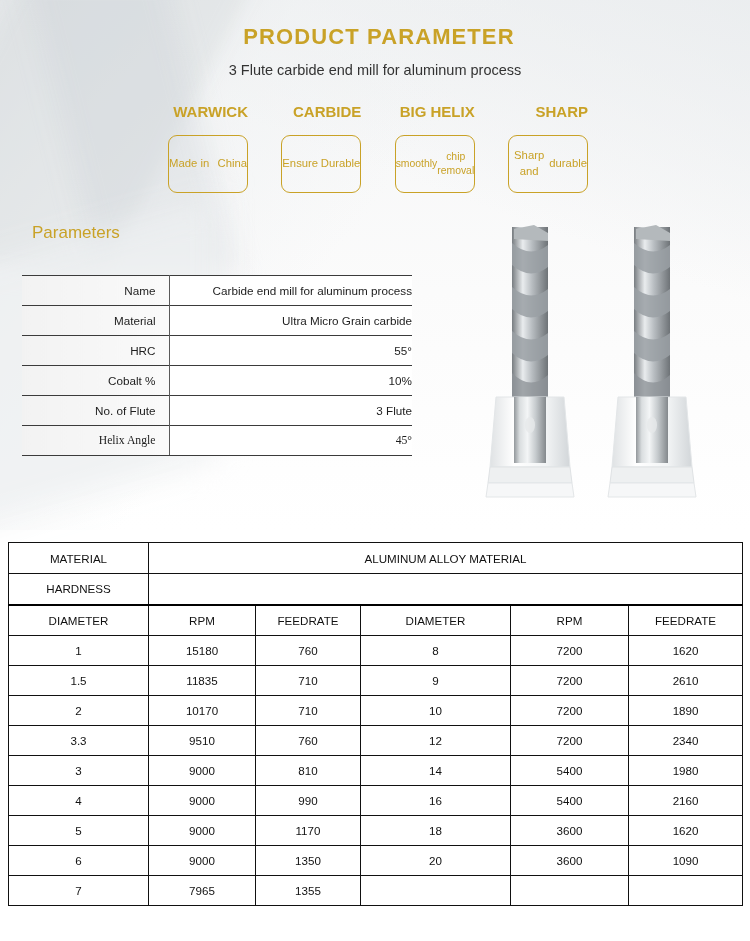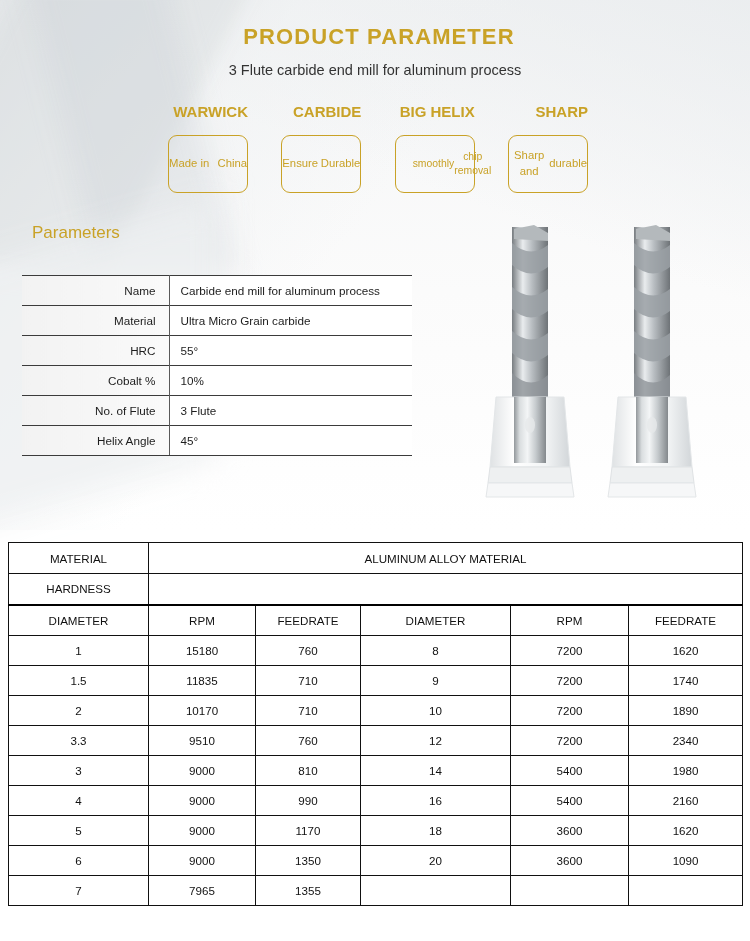--- a/index.html
+++ b/index.html
@@ -48,44 +48,44 @@
   .feature { width:80px; }
   .feature-title {
     font-size:15px; font-weight:bold; color:#C9A227;
     text-align:right; white-space:nowrap; margin-bottom:15px;
   }
   .feature-box {
     width:80px; height:58px; border:1.3px solid #C9A227; border-radius:9px;
     display:flex; flex-direction:row; align-items:center; justify-content:space-between;
     color:#C9A227; font-size:11.3px; line-height:1.38; text-align:center;
   }
-  .feature.wide .feature-box { font-size:10.4px;padding-left:17px; }
+  .feature.wide .feature-box { font-size:10.4px; }
 
   
   .params-heading {
     position:absolute; left:32px; top:223px; z-index:3;
     font-size:17px; color:#C9A227;text-align:center;
   }
 
   
   .params-table {
     position:absolute; left:22px; top:250px; width:390px; z-index:3;
     border-collapse:collapse; table-layout:fixed;margin-top:25px;
   }
   .params-table td {
     border-top:1.4px solid #3b3b3b;
     font-size:11.7px; color:#1d1d1d; height:30px; vertical-align:middle;
   }
-  .params-table tr:last-child td { border-bottom:1.4px solid #3b3b3b; }
+  .params-table tr:last-child td { border-bottom:1.4px solid #3b3b3b;font-family:Liberation Serif, serif; }
   .params-table td.k {
     width:147px; text-align:right; padding-right:13px;
     background:linear-gradient(to right, #f2f2f2, #fafafa);
     border-right:1.3px solid #5a5a5a;
   }
-  .params-table td.v { padding-left:11px; text-align:left; background:#fff; }
+  .params-table td.v { text-align:right; background:#fff; }
   .params-table td.v .l2 { display:block; }
 
   
   .photo { position:absolute; left:470px; top:215px; width:270px; height:295px; z-index:4; }
   .mill { position:absolute; top:0; width:120px; height:295px; }
   .mill.a { left:8px; }
   .mill.b { left:130px; }
 
   
   .data-table {
@@ -260,21 +260,21 @@
         <td class="">8</td>
         <td class="">7200</td>
         <td class="">1620</td>
       </tr>
       <tr>
         <td class="">1.5</td>
         <td class="">11835</td>
         <td class="">710</td>
         <td class="">9</td>
         <td class="">7200</td>
-        <td class="">1740</td>
+        <td class="">2610</td>
       </tr>
       <tr>
         <td class="">2</td>
         <td class="">10170</td>
         <td class="">710</td>
         <td class="">10</td>
         <td class="">7200</td>
         <td class="">1890</td>
       </tr>
       <tr>

